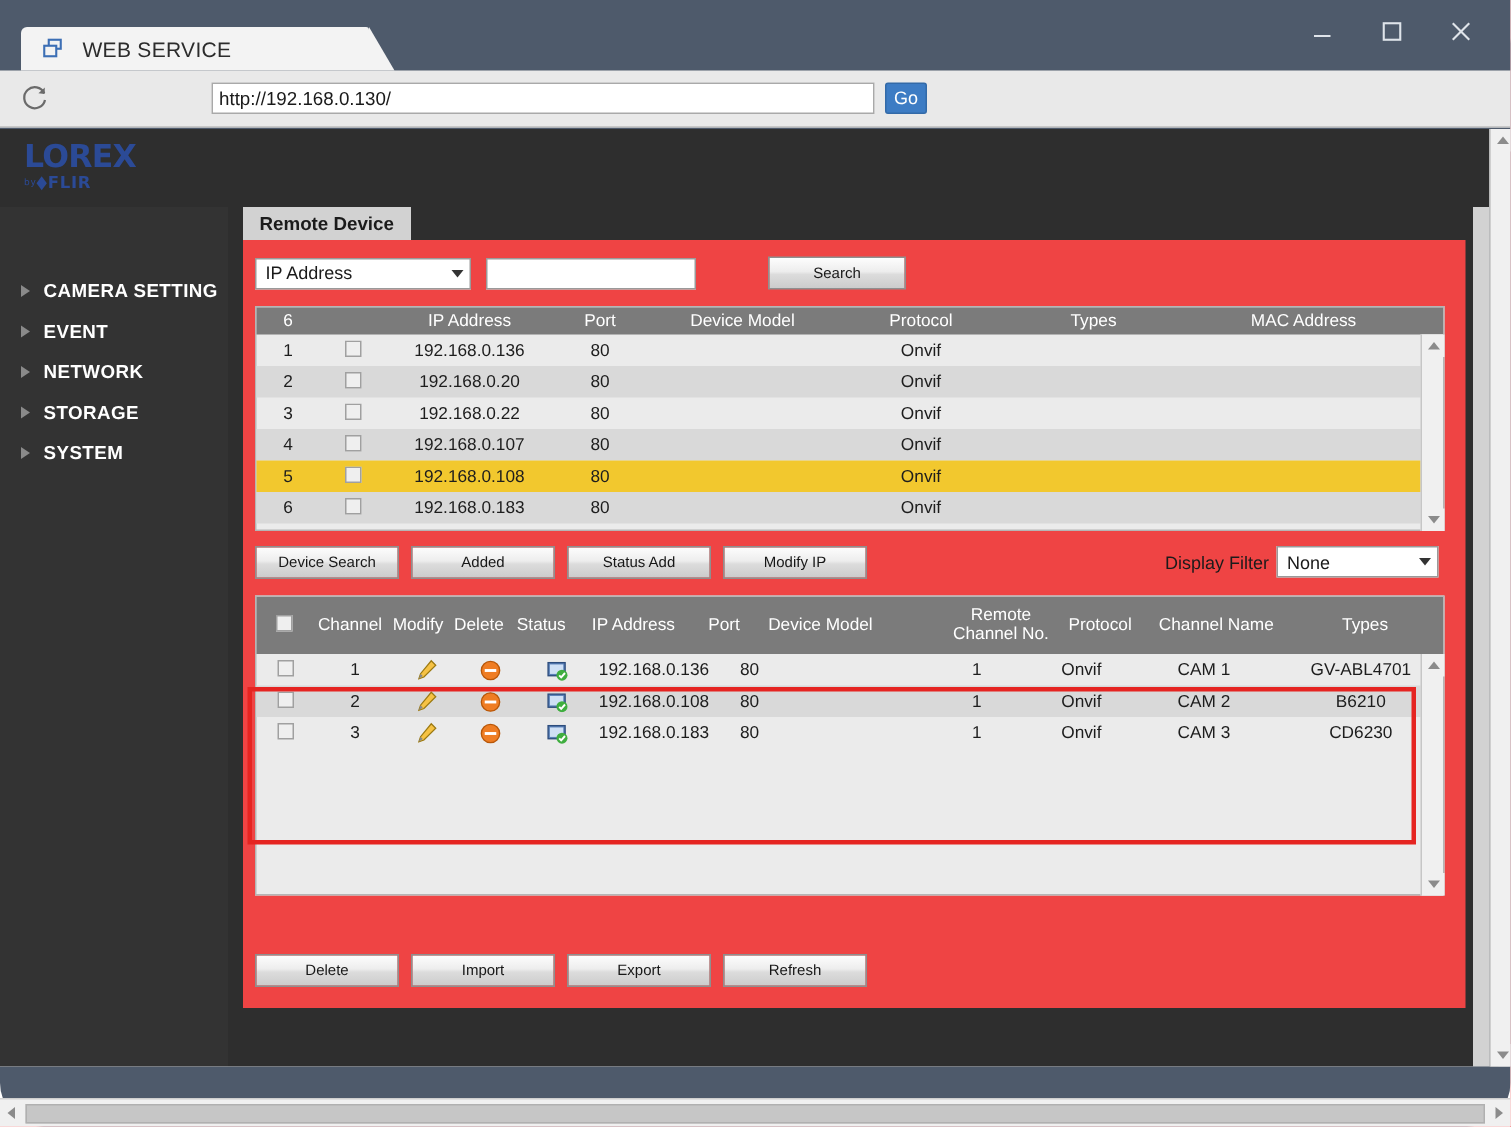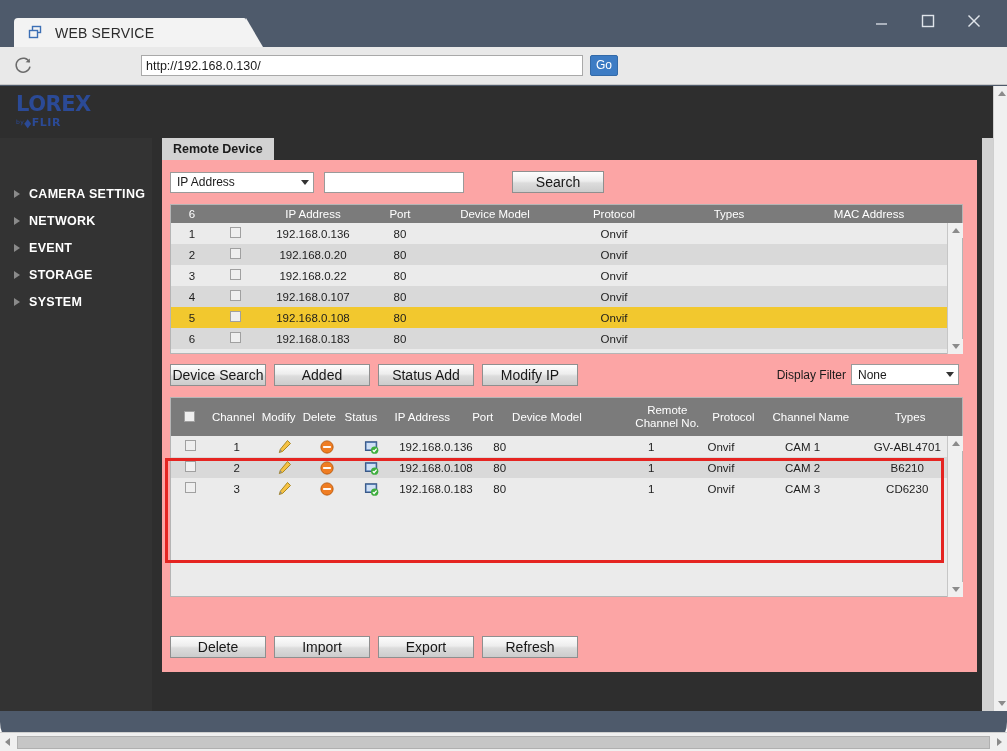--- a/index.html
+++ b/index.html
@@ -157,21 +157,21 @@
     position: absolute; left: 10px; top: 0;
     width: 112px; height: 22px;
     background: #d2d2d2;
     font-size: 12.5px; color: #1b1b1b;
     display: flex; align-items: center; padding-left: 11px;
     cursor: default;
   }
   .panel {
     position: absolute; left: 10px; top: 22px;
     width: 815px; height: 512px;
-    background: #fca5a5;
+    background: #ef4444;
     padding-left: 28px;
   }
 
   
   .filter-row {
     position: absolute; left: 8px; top: 11px;
     display: flex; align-items: center; gap: 10px;
   }
   .sel {
     width: 144px; height: 21px;
@@ -188,21 +188,21 @@
   }
   .txt-input {
     width: 140px; height: 21px;
     background: #fff; border: 1px solid #9a9a9a;
     font-size: 12px; padding: 0 4px;
     font-family: "Liberation Sans", sans-serif;
   }
   .btn {
     background: linear-gradient(to bottom, #fdfdfd 0%, #ededed 45%, #dcdcdc 55%, #cccccc 100%);
     border: 1px solid #8f8f8f;
-    font-size: 14px; color: #171717;
+    font-size: 10px; color: #171717;
     display: flex; align-items: center; justify-content: center;
     cursor: default;
   }
   .btn-search { width: 92px; height: 22px; margin-left: 38px; }
 
   
   .tablebox {
     position: absolute; background: #ebebeb;
     border: 1px solid #b5b5b5;
   }
@@ -343,25 +343,25 @@
 
     </div>
 
     <div class="sidebar-list">
       <div class="side-item">
         <span class="arrow-r"></span>
         <span class="side-label">CAMERA SETTING</span>
       </div>
       <div class="side-item">
         <span class="arrow-r"></span>
-        <span class="side-label">NETWORK</span>
+        <span class="side-label">EVENT</span>
       </div>
       <div class="side-item">
         <span class="arrow-r"></span>
-        <span class="side-label">EVENT</span>
+        <span class="side-label">NETWORK</span>
       </div>
       <div class="side-item">
         <span class="arrow-r"></span>
         <span class="side-label">STORAGE</span>
       </div>
       <div class="side-item">
         <span class="arrow-r"></span>
         <span class="side-label">SYSTEM</span>
       </div>
     </div>

